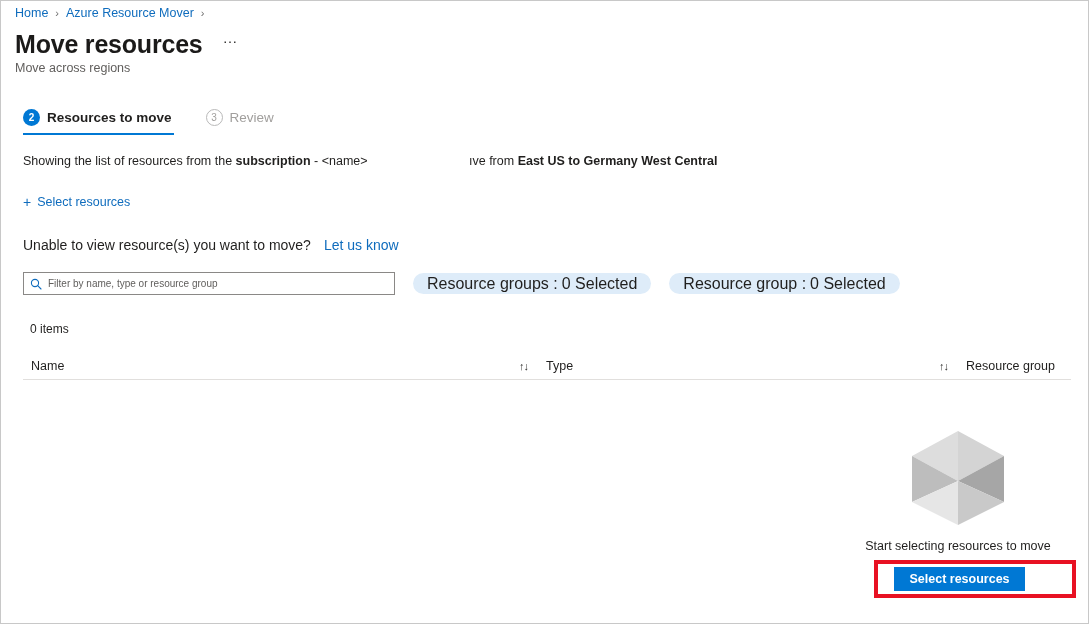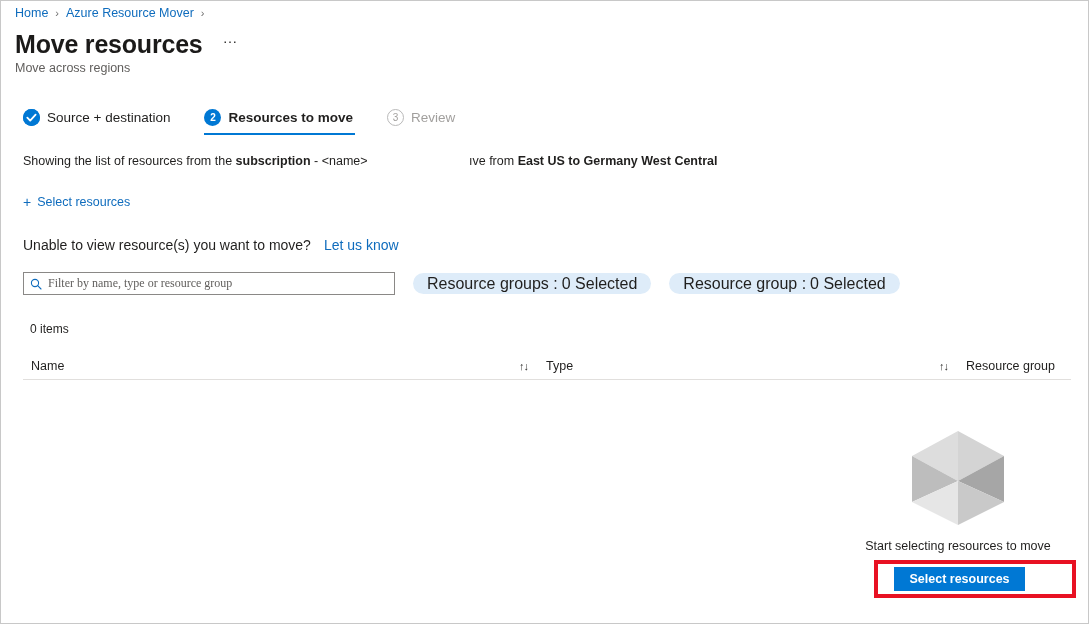--- a/index.html
+++ b/index.html
@@ -208,22 +208,22 @@
     background: #ffffff;
     display: flex;
     align-items: center;
     padding: 0 6px;
     box-sizing: border-box;
   }
   .search-box svg { flex: 0 0 auto; display: block; }
   .search-box input {
     border: none;
     outline: none;
-    font-family: Liberation Serif, serif;
-    font-size: 12px;
+    font-family: Liberation Sans, sans-serif;
+    font-size: 10px;
     color: #323130;
     margin-left: 6px;
     width: 100%;
     background: transparent;
     padding: 0;
   }
   .search-box input::placeholder { color: #605e5c; opacity: 1; }
 
   .pill {
     height: 21px;
@@ -345,29 +345,20 @@
     <span class="crumb-sep">›</span>
   </div>
 
   <div class="title-row">
     <span class="page-title">Move resources</span>
     <span class="ellipsis-btn">…</span>
   </div>
   <div class="subtitle">Move across regions</div>
 
   <div class="steps">
-    <div class="step done">
-      <span class="bubble">
-        <svg width="17" height="17" viewBox="0 0 17 17" aria-hidden="true">
-          <circle cx="8.5" cy="8.5" r="8.5" fill="#0078d4"></circle>
-          <path d="M4.3 8.7 L7.2 11.6 L12.6 5.6" fill="none" stroke="#ffffff" stroke-width="1.8" stroke-linecap="round" stroke-linejoin="round"></path>
-        </svg>
-      </span>
-      <span class="step-label">Source + destination</span>
-    </div>
     <div class="step active">
       <span class="bubble">2</span>
       <span class="step-label">Resources to move</span>
     </div>
     <div class="step future">
       <span class="bubble">3</span>
       <span class="step-label">Review</span>
     </div>
   </div>
 

